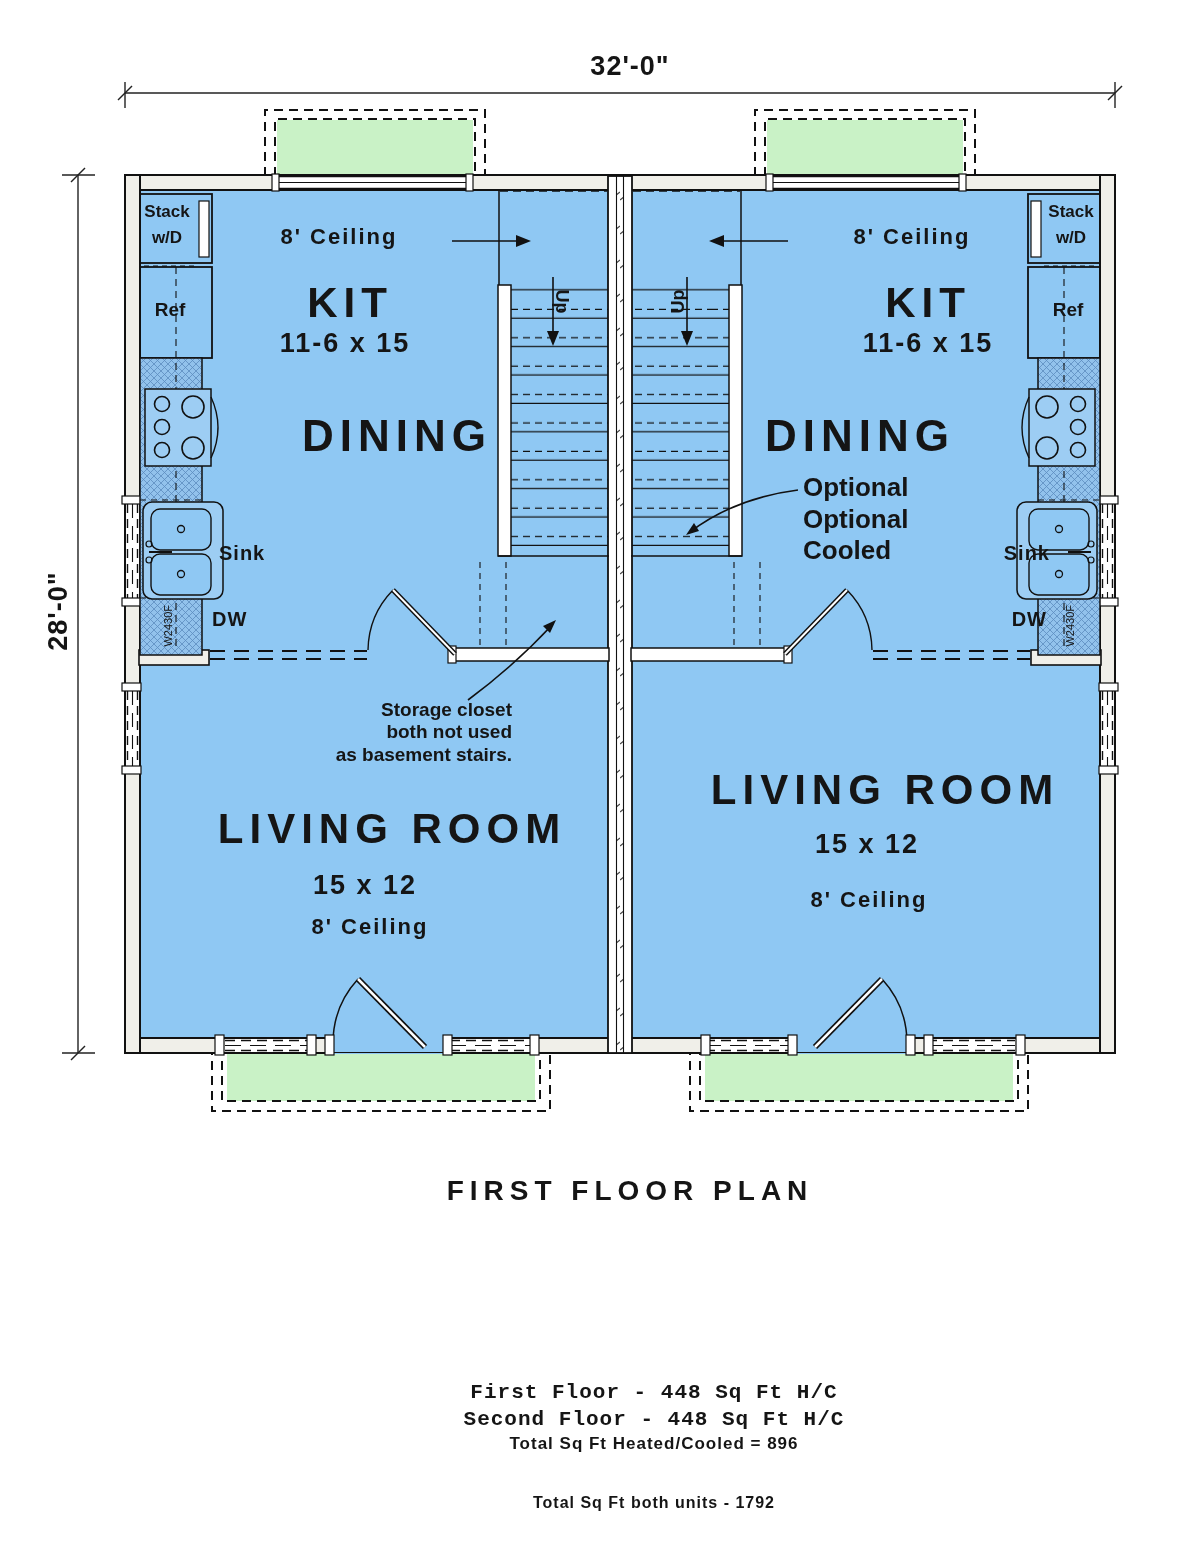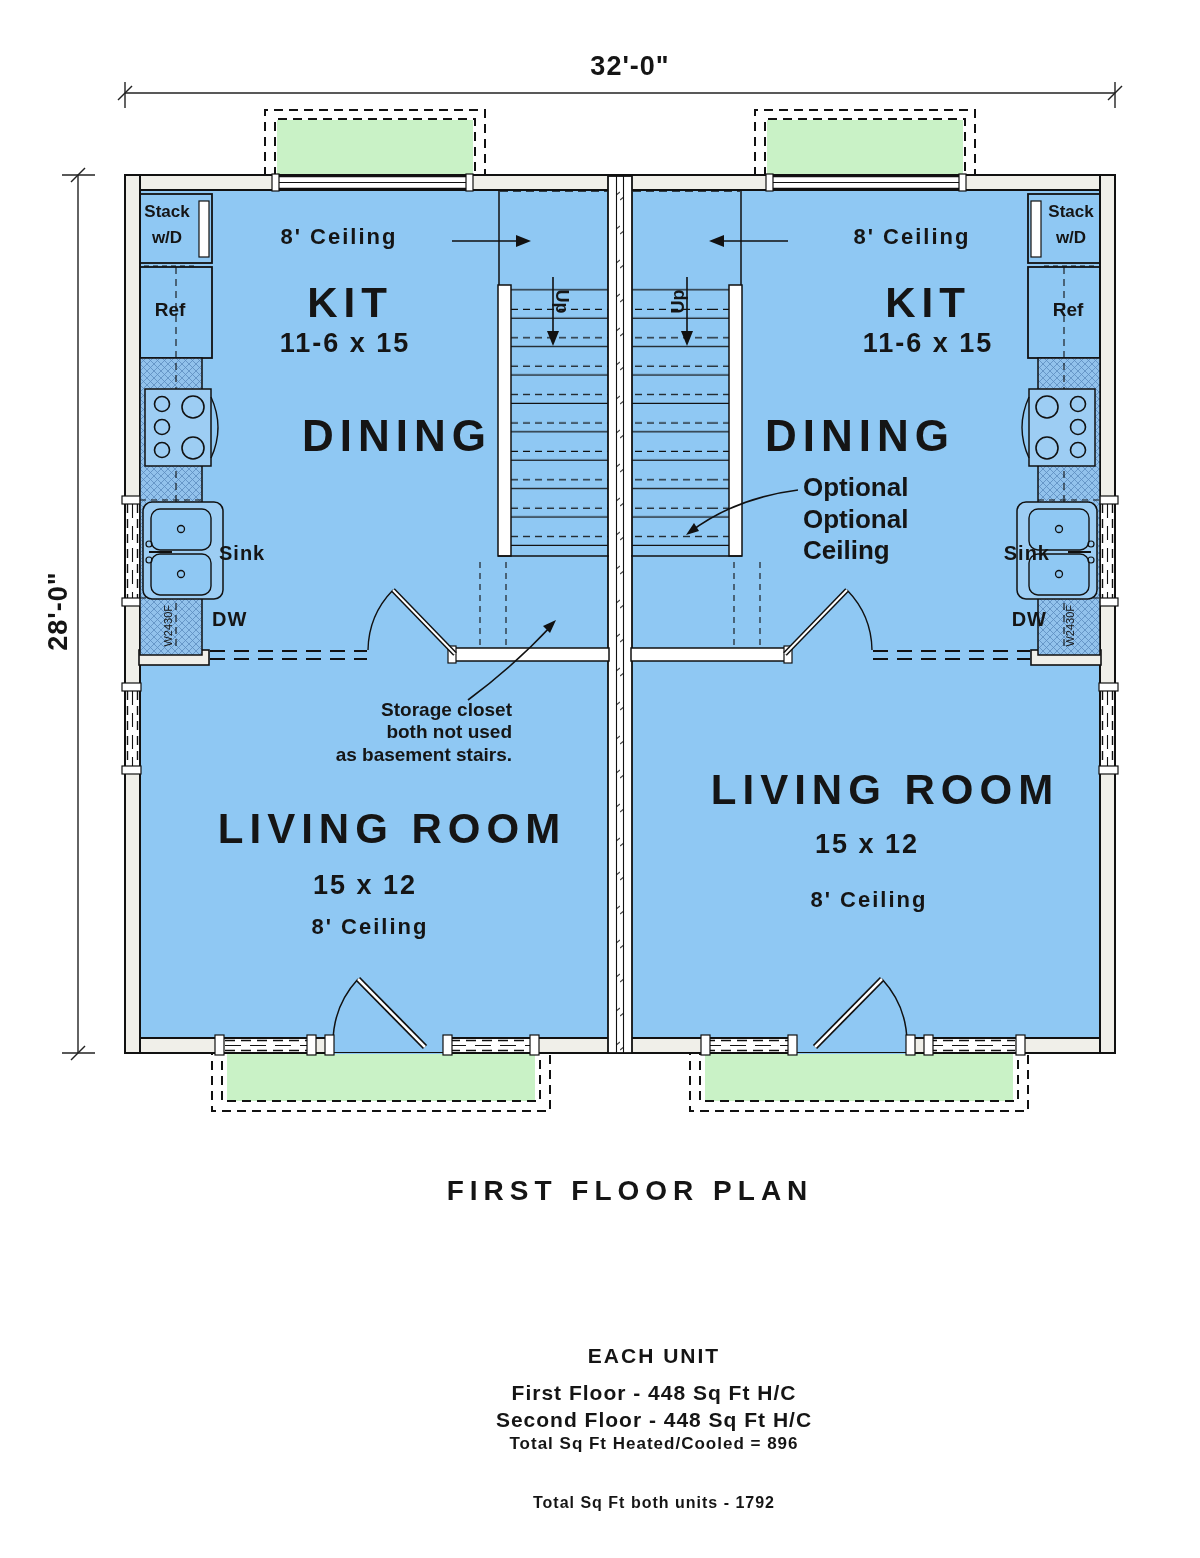--- a/index.html
+++ b/index.html
@@ -348,26 +348,25 @@
   <div>w/D</div>
 </div>
 <div class="t c" style="left:1037px;top:300px;width:62px;font-size:19px;">Ref</div>
 <div class="t r" style="left:958px;top:543px;width:92px;font-size:20px;letter-spacing:1px;">Sink</div>
 <div class="t r" style="left:955px;top:609px;width:92px;font-size:20px;letter-spacing:1px;">DW</div>
 <div class="t c rot" style="left:1031px;top:620px;width:80px;font-size:11px;font-weight:400;">W2430F</div>
 <div class="t c rot" style="left:656px;top:292px;width:44px;font-size:18px;">Up</div>
 <div class="t" style="left:803px;top:472px;width:160px;font-size:26px;line-height:1.22;">
   <div>Optional</div>
   <div>Optional</div>
-  <div>Ceiling</div>
+  <div>Cooled</div>
 </div>
 <div class="t c" style="left:710px;top:768px;width:350px;font-size:42px;letter-spacing:6px;">LIVING ROOM</div>
 <div class="t c" style="left:767px;top:830px;width:200px;font-size:27px;letter-spacing:2px;">15 x 12</div>
 <div class="t c" style="left:769px;top:888px;width:200px;font-size:22px;letter-spacing:2px;">8' Ceiling</div>
 
 <div class="t c" style="left:320px;top:1176px;width:620px;font-size:28px;letter-spacing:6px;">FIRST FLOOR PLAN</div>
-<div class="t c" style="left:354px;top:1345px;width:600px;font-size:21px;letter-spacing:2px;">EACH UNIT</div>
-<div class="t c" style="left:354px;top:1382px;width:600px;font-size:21px;letter-spacing:1px;">First Floor - 448 Sq Ft H/C</div>
-<div class="t c" style="left:354px;top:1409px;width:600px;font-size:21px;letter-spacing:1px;">Second Floor - 448 Sq Ft H/C</div>
+<div class="t c" style="left:354px;top:1382px;width:600px;font-size:21px;letter-spacing:1px;font-family:Liberation Mono, monospace;">First Floor - 448 Sq Ft H/C</div>
+<div class="t c" style="left:354px;top:1409px;width:600px;font-size:21px;letter-spacing:1px;font-family:Liberation Mono, monospace;">Second Floor - 448 Sq Ft H/C</div>
 <div class="t c" style="left:354px;top:1435px;width:600px;font-size:17px;letter-spacing:1px;">Total Sq Ft Heated/Cooled = 896</div>
 <div class="t c" style="left:354px;top:1495px;width:600px;font-size:16px;letter-spacing:1px;">Total Sq Ft both units - 1792</div>
 
 </div>
 
 </body></html>

